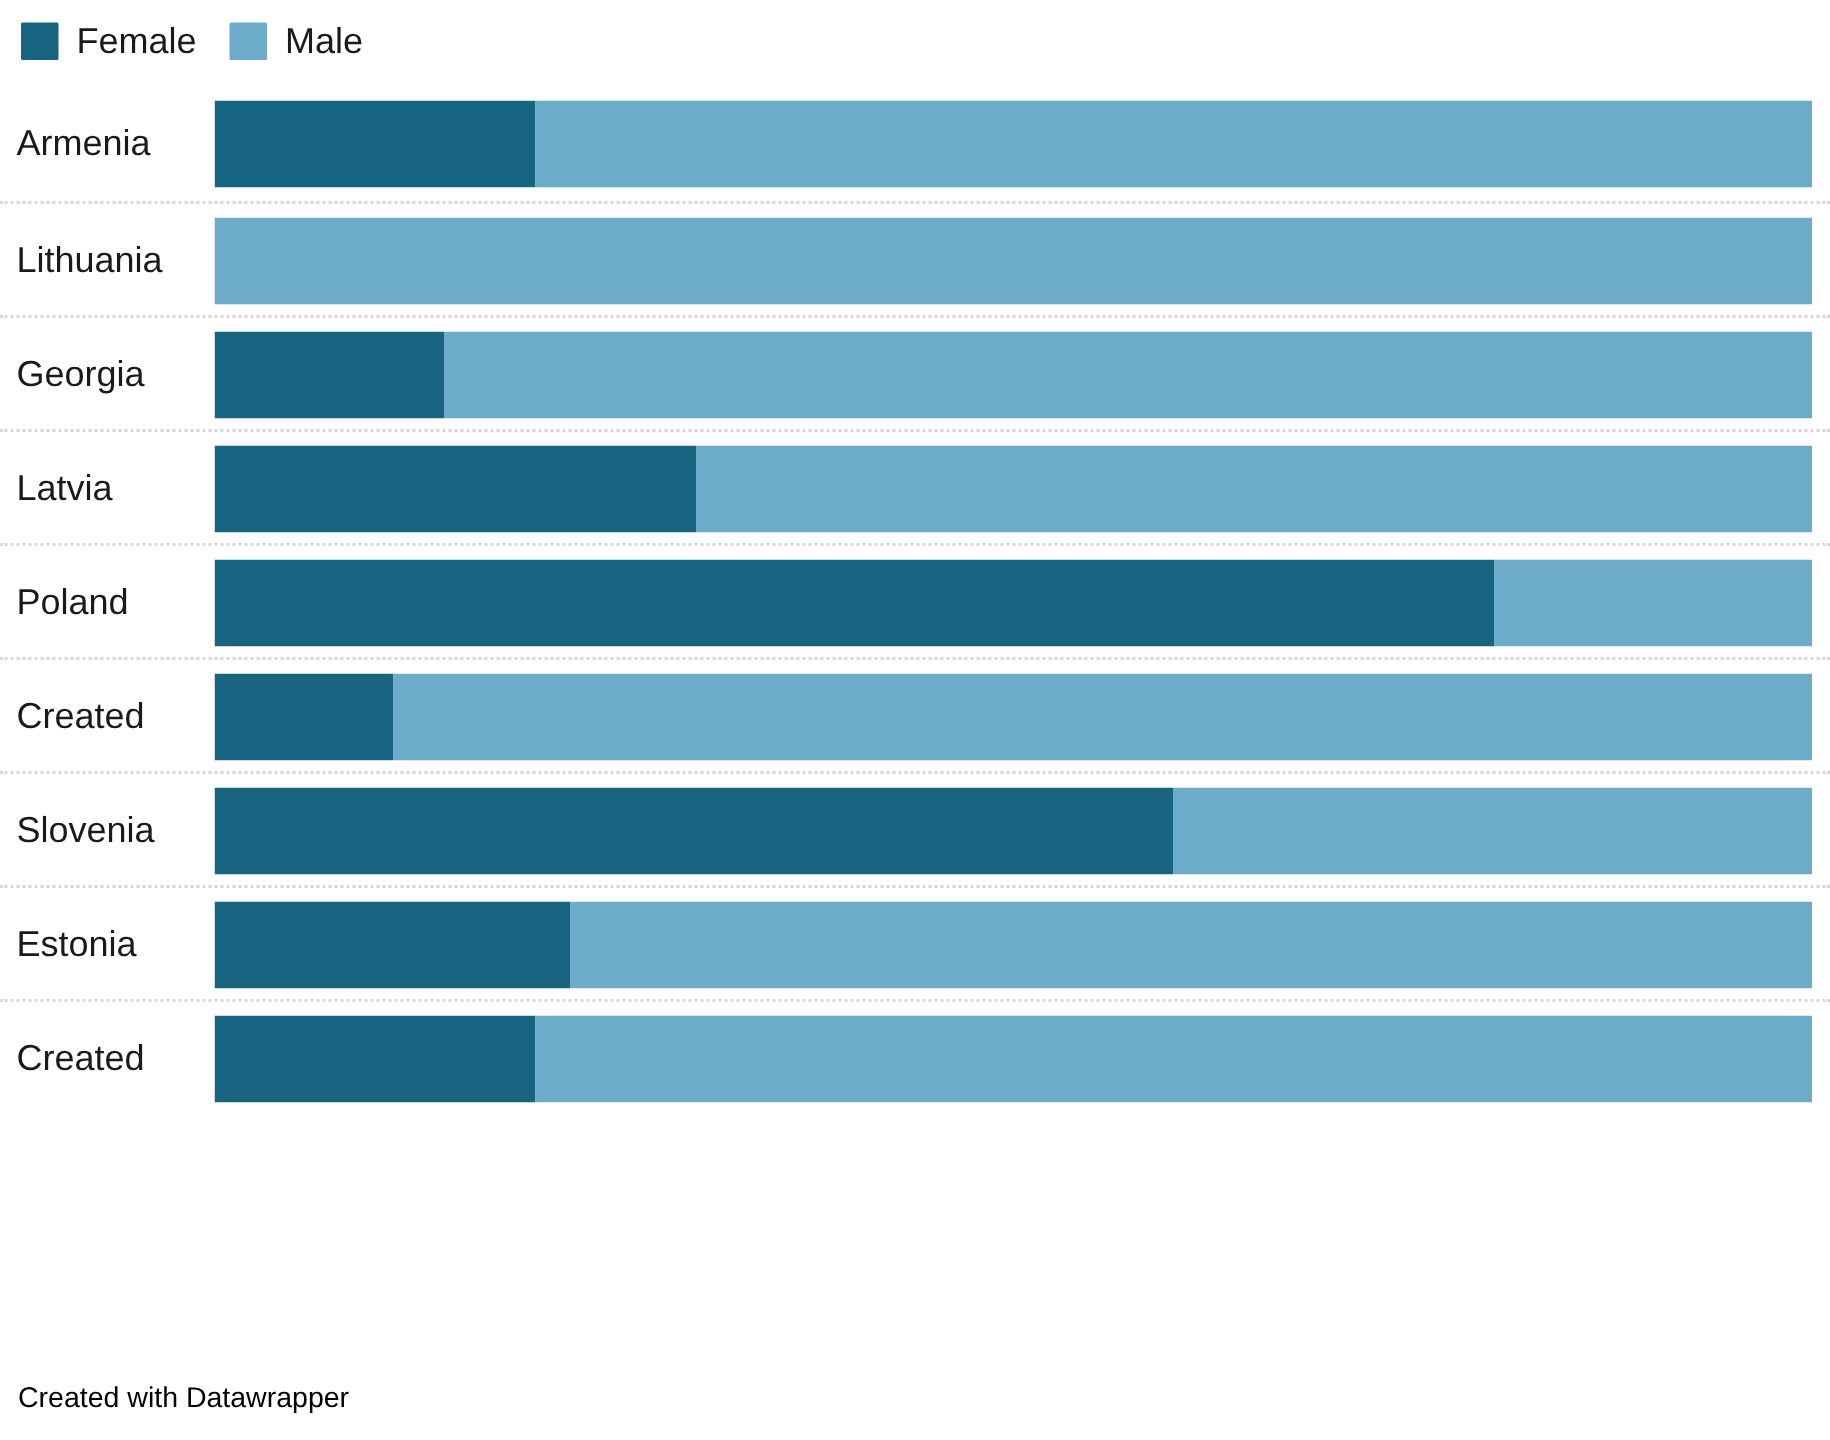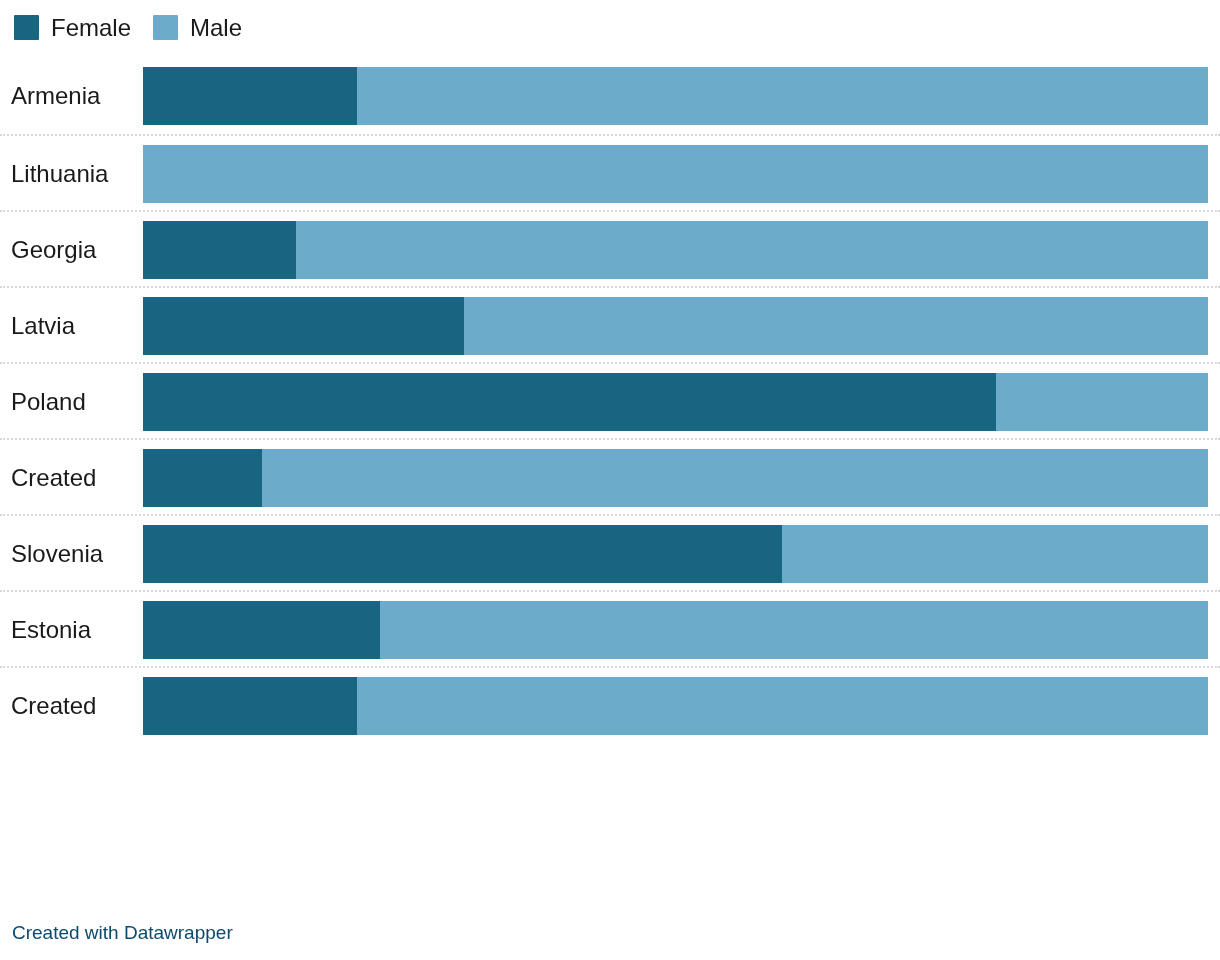--- a/index.html
+++ b/index.html
@@ -91,21 +91,21 @@
   }
   .seg-female { background: #186582; }
   .seg-male   { background: #6cabca; }
 
   
   .footer {
     position: absolute;
     left: 12px;
     top: 922px;
     font-size: 19px;
-    color: #0c4a6e;
+    color: #000000;
     white-space: nowrap;
   }
 </style>
 </head>
 <body>
 
 <div class="chart-root">
 
   <div class="legend">
     <div class="legend-item">

